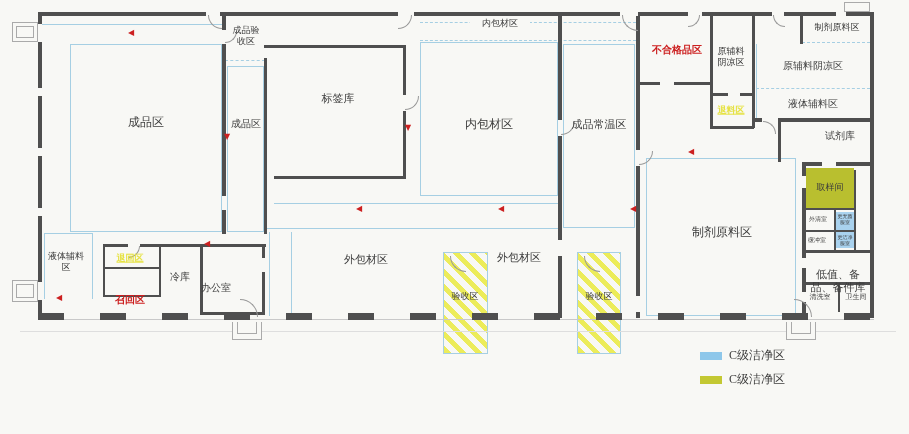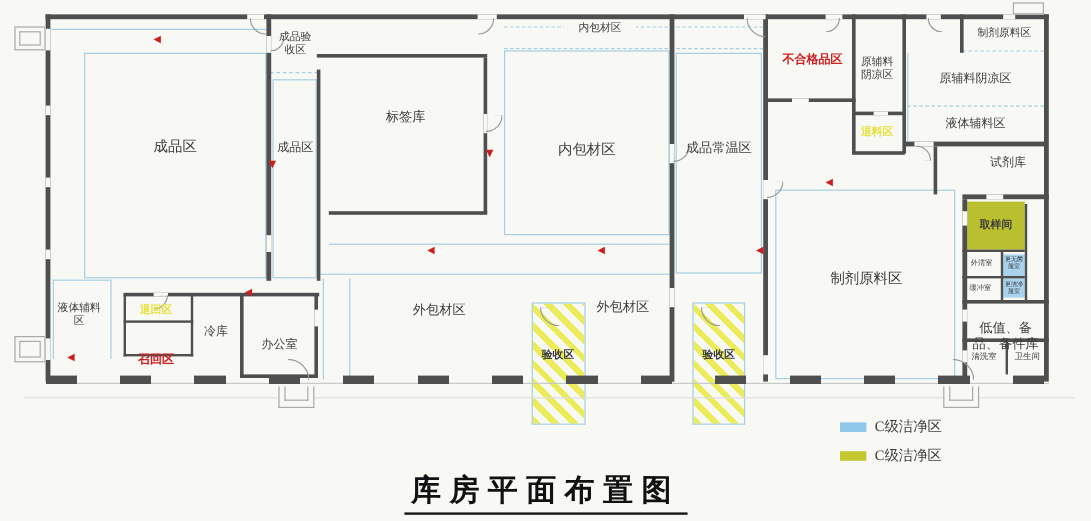--- a/index.html
+++ b/index.html
@@ -13,22 +13,22 @@
   .bluerect{border:1px solid var(--clean);}
   .dash{border-top:1px dashed var(--clean);height:0;}
   .hatch{border:1px solid var(--clean);
          background:repeating-linear-gradient(45deg,var(--hatch) 0 5px,rgba(255,255,255,0) 5px 11px);}
   .door{background:transparent;}
   .outline{border:1px solid #aaa;background:#f8f8f5;}
   .arrow{color:var(--red);font-size:8px;line-height:1;font-family:"DejaVu Sans",sans-serif;}
   .lbl{display:flex;align-items:center;justify-content:center;text-align:center;
        transform:translate(-50%,-50%);line-height:1.18;}
   .lbl.red{color:var(--red);font-weight:bold;}
-  .lbl.yellow{color:var(--yellow);font-weight:bold;}
-  .lbl.bold{font-weight:bold;}
+  .lbl.yellow{color:var(--yellow);font-weight:bold;text-decoration:underline;}
+  .lbl.bold{font-weight:normal;}
   .lbl.bgwhite{background:#f8f8f5;padding:0 3px;}
   .legend-row{position:absolute;display:flex;align-items:center;gap:7px;font-size:12px;}
   .swatch{width:22px;height:8px;display:inline-block;}
   .title{position:absolute;left:50%;transform:translateX(-50%);font-size:25px;font-weight:bold;
          letter-spacing:7px;border-bottom:2px solid #191919;padding:0 6px 2px;white-space:nowrap;color:#111;}
 </style>
 </head>
 <body>
 
 <div class="stage">
@@ -179,26 +179,25 @@
       <div class="abs lbl" style="left: 856px; top: 297px; width: 26px; font-size: 7px;">卫生间</div>
       <div class="abs lbl" style="left: 722px; top: 232px; width: 110px; font-size: 12px;">制剂原料区</div>
       <div class="abs lbl" style="left: 366px; top: 259px; width: 80px; font-size: 11px;">外包材区</div>
       <div class="abs lbl bold" style="left: 465px; top: 296px; width: 36px; font-size: 9px;">验收区</div>
       <div class="abs lbl" style="left: 519px; top: 257px; width: 72px; font-size: 11px;">外包材区</div>
       <div class="abs lbl bold" style="left: 599px; top: 296px; width: 36px; font-size: 9px;">验收区</div>
       <div class="abs lbl" style="left: 66px; top: 262px; width: 44px; font-size: 9px;">液体辅料区</div>
       <div class="abs lbl yellow" style="left: 130px; top: 258px; width: 44px; font-size: 9px;">退回区</div>
       <div class="abs lbl red" style="left: 130px; top: 300px; width: 44px; font-size: 10px;">召回区</div>
       <div class="abs lbl" style="left: 180px; top: 277px; width: 40px; font-size: 10px;">冷库</div>
-      <div class="abs lbl" style="left: 233px; top: 288px; width: 50px; font-size: 10px;">办公室</div>
+      <div class="abs lbl" style="left: 216px; top: 288px; width: 50px; font-size: 10px;">办公室</div>
     </div>
 
   <div class="legend-row" style="left:700px;top:347px">
     <span class="swatch" style="background: rgb(142, 199, 234);"></span>
     <span>C级洁净区</span>
   </div>
   <div class="legend-row" style="left:700px;top:371px">
     <span class="swatch" style="background: rgb(195, 200, 50);"></span>
     <span>C级洁净区</span>
   </div>
 
-  <div class="title" style="top:392px">库房平面布置图</div>
 </div>
 
 </body></html>

